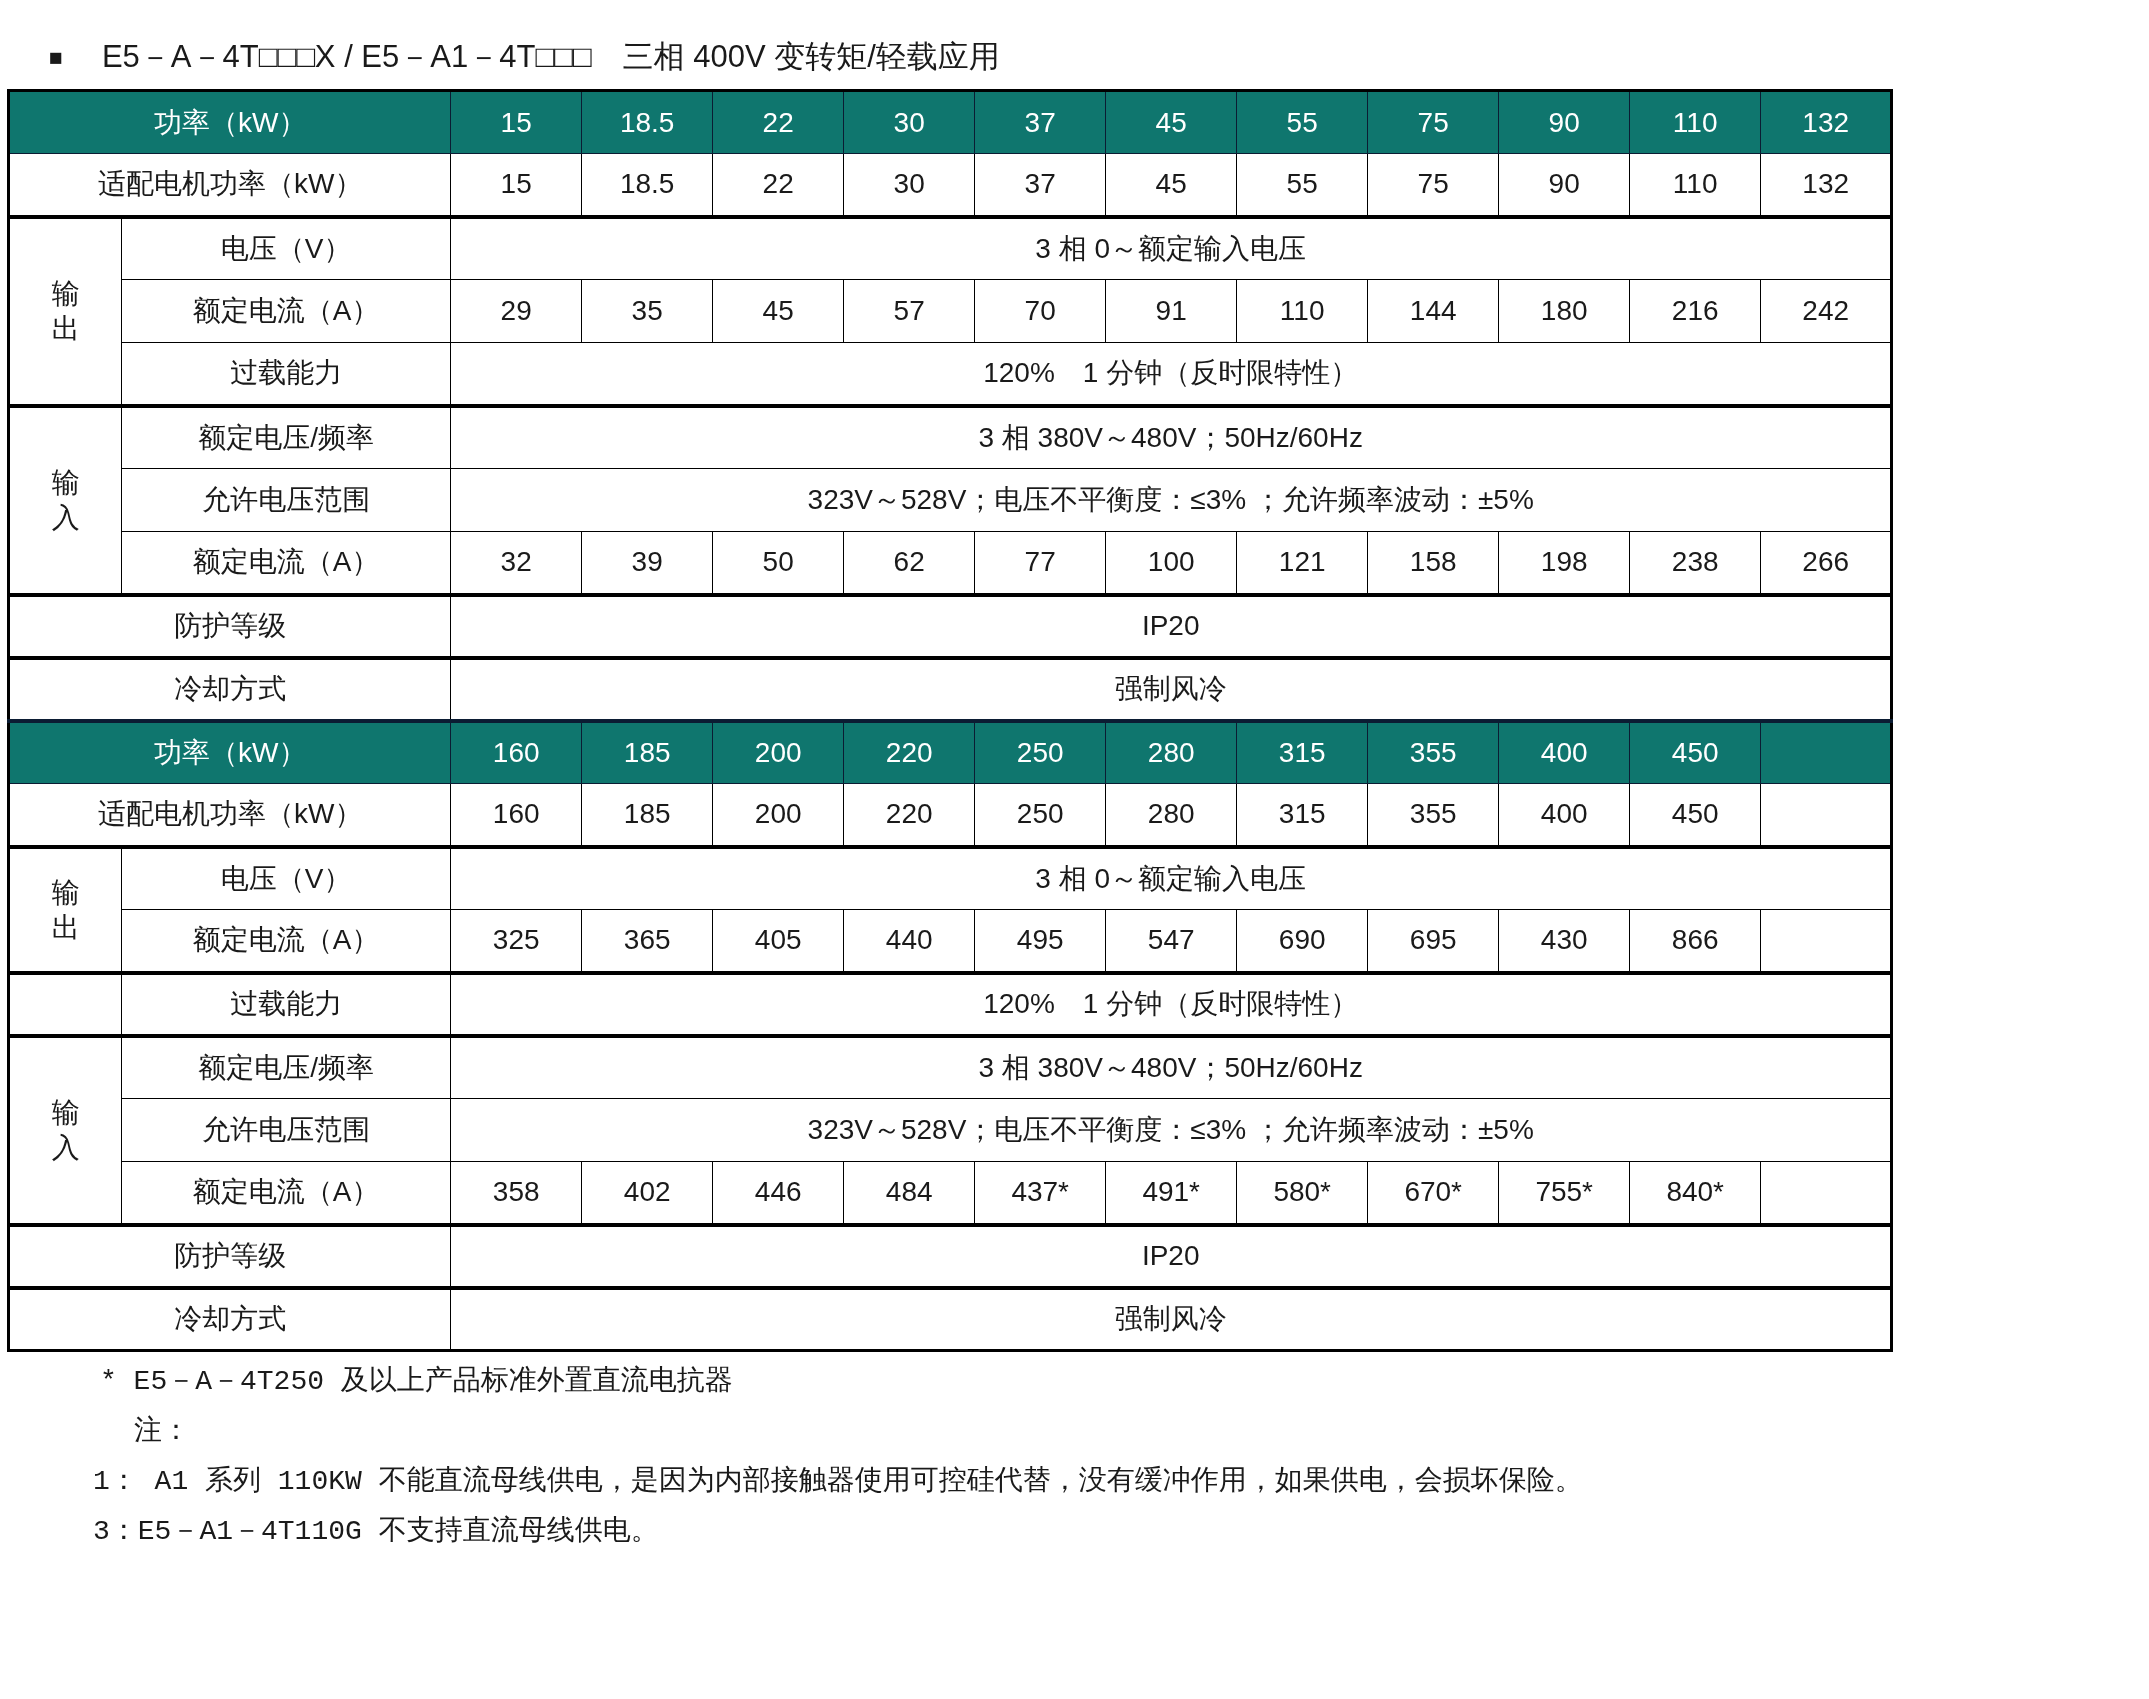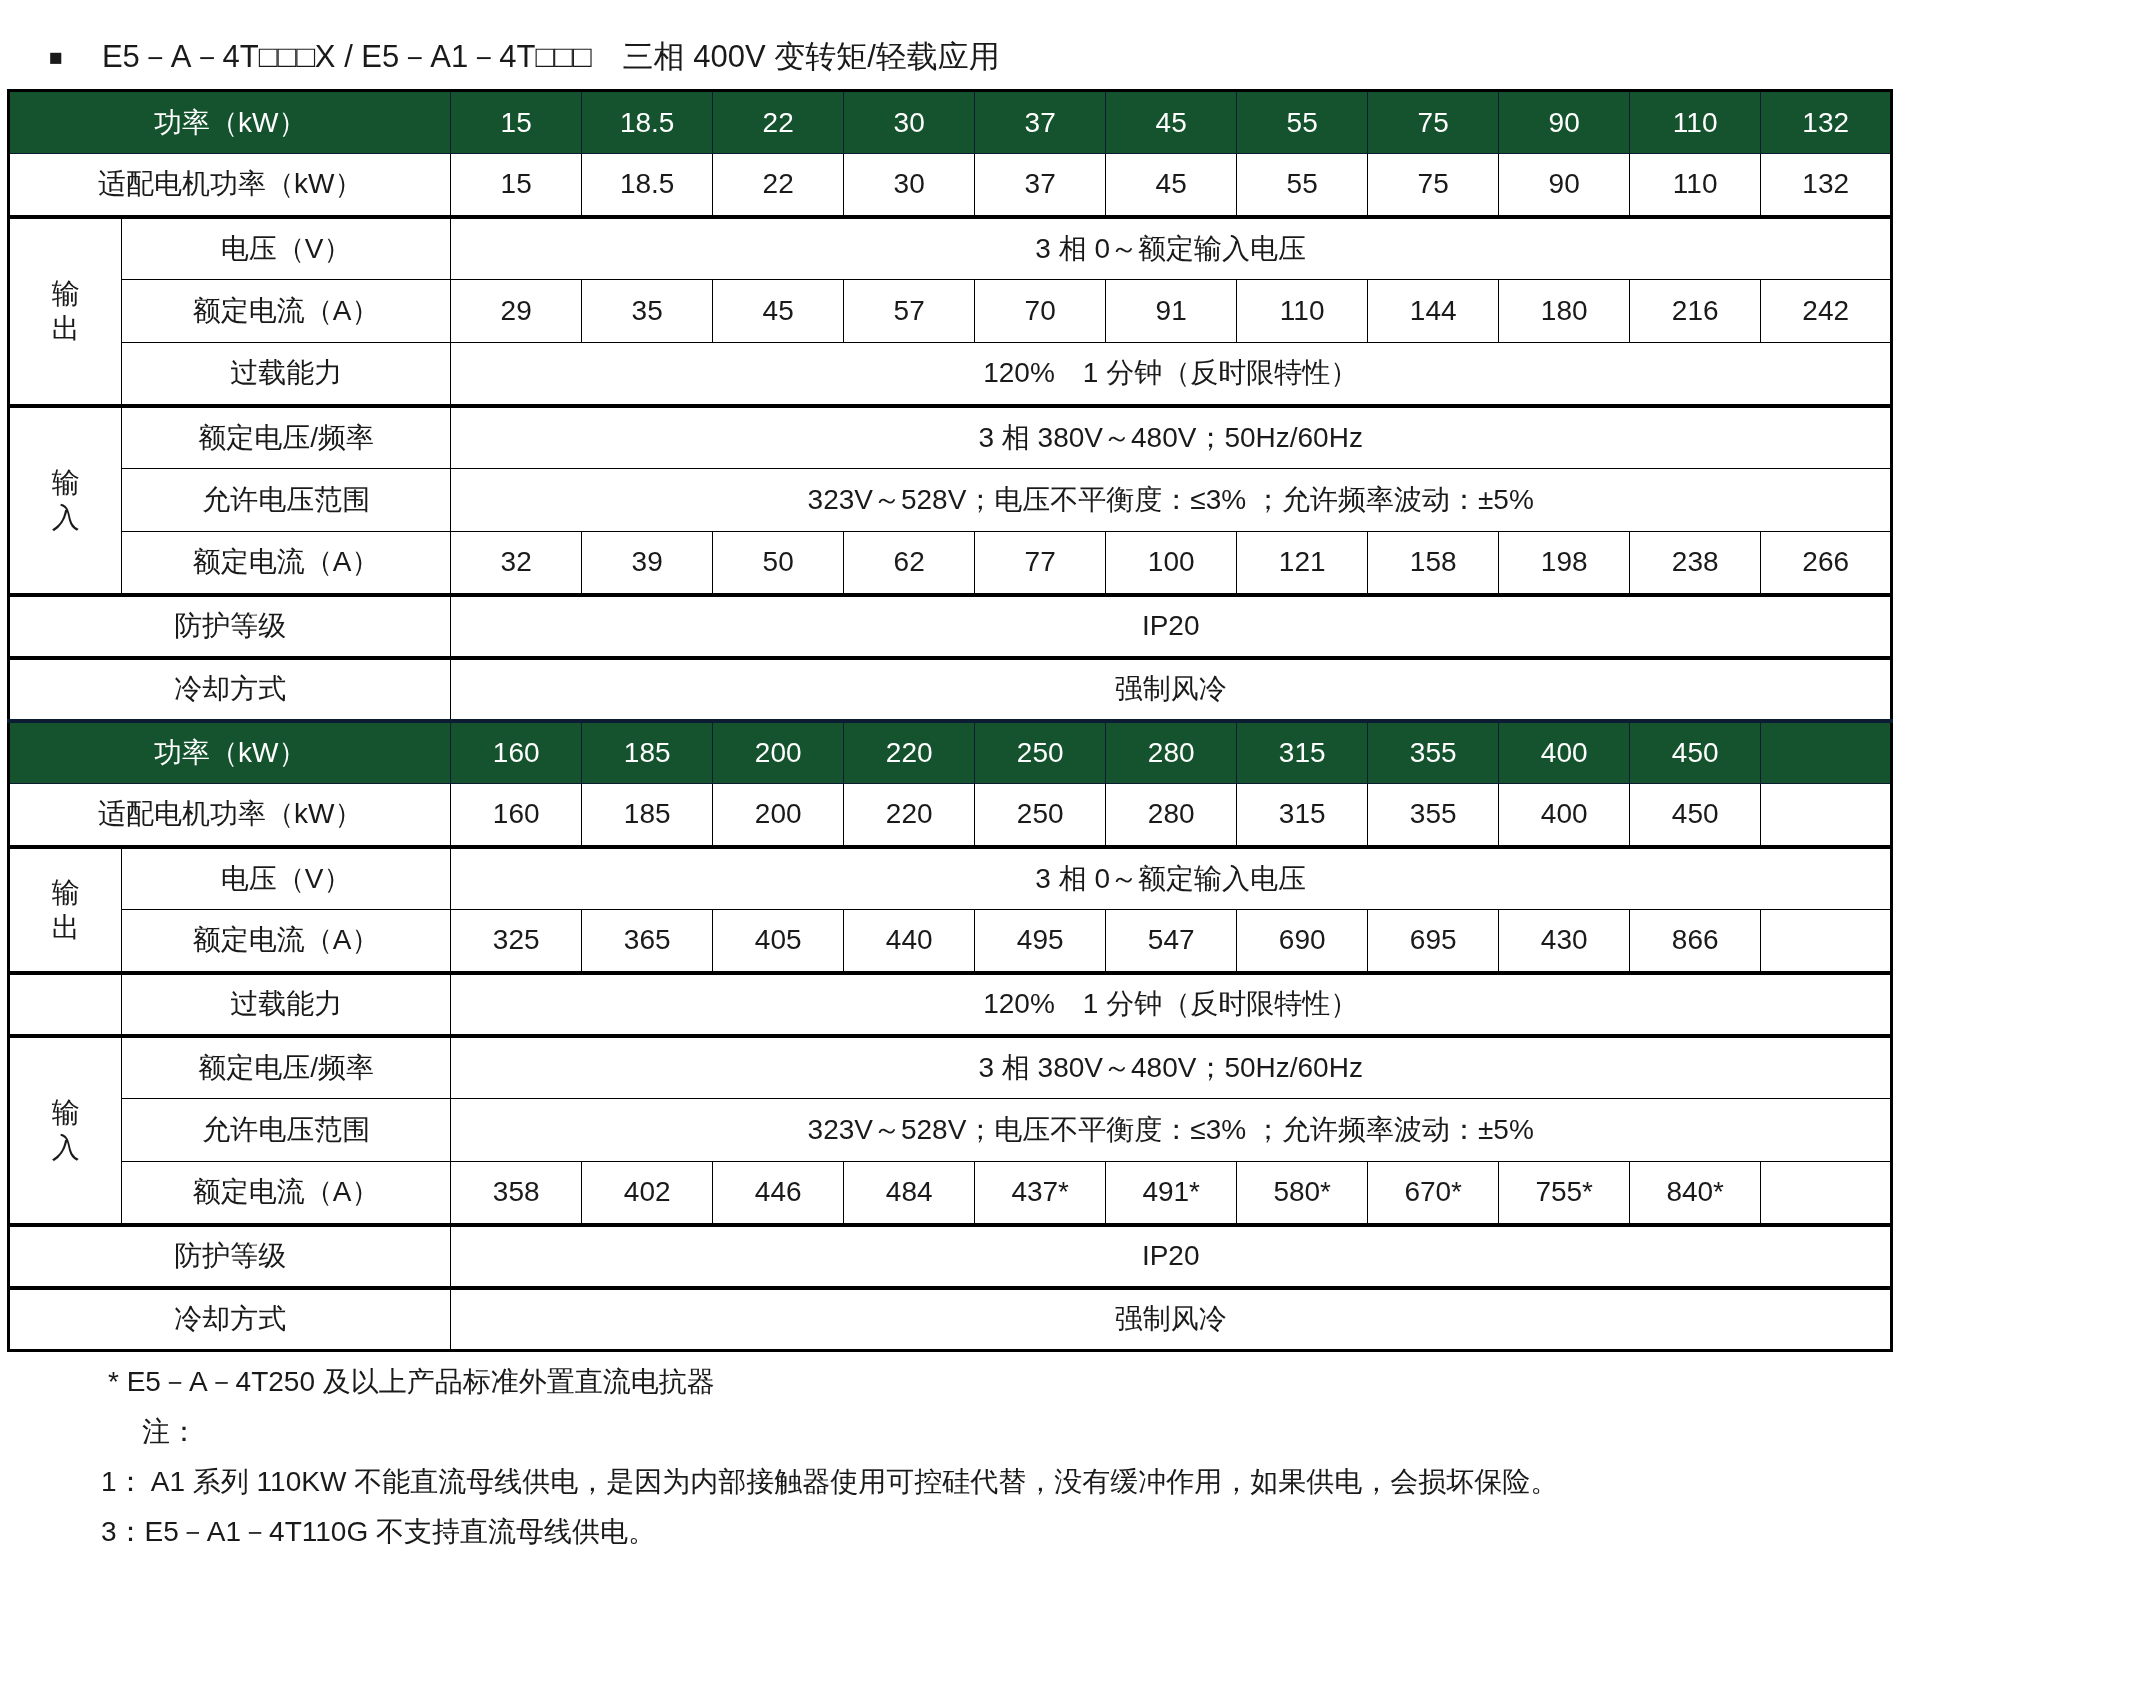--- a/index.html
+++ b/index.html
@@ -9,26 +9,26 @@
   .title{position:absolute;left:49px;top:36px;font-size:31px;white-space:nowrap;
          display:flex;align-items:center;}
   .title .bullet{font-size:23px;margin-right:39px;line-height:1;}
 
   table.spec{position:absolute;left:7.2px;top:89px;width:1885px;
              border-collapse:collapse;table-layout:fixed;
              border:3.6px solid #000;}
   table.spec td{border:1.8px solid #000;text-align:center;vertical-align:middle;
                 font-size:28px;padding:0 3.6px;overflow:hidden;}
   table.spec tr{height:63px;}
-  tr.hdr td{background:#14532d;color:#ffffff;border-color:#0b1c33;}
+  tr.hdr td{background:#0f766e;color:#ffffff;border-color:#0b1c33;}
   tr.tt > td{border-top-width:4.5px;}
   td.vlabel{white-space:pre-line;line-height:1.25;}
   td.lbl{padding:0 5.4px;}
 
-  .footnotes{position:absolute;left:8px;top:1357px;width:1777px;}
+  .footnotes{position:absolute;left:0;top:1357px;width:1777px;font-family:Liberation Mono, monospace;}
   .footnotes .fline{font-size:28px;line-height:50px;white-space:nowrap;}
   .fn-star{padding-left:100px;}
   .fn-note-label{padding-left:134px;}
   .fn-note{padding-left:93px;}
 </style>
 </head>
 <body>
 
 <div class="title">
   <span class="bullet">■</span>

